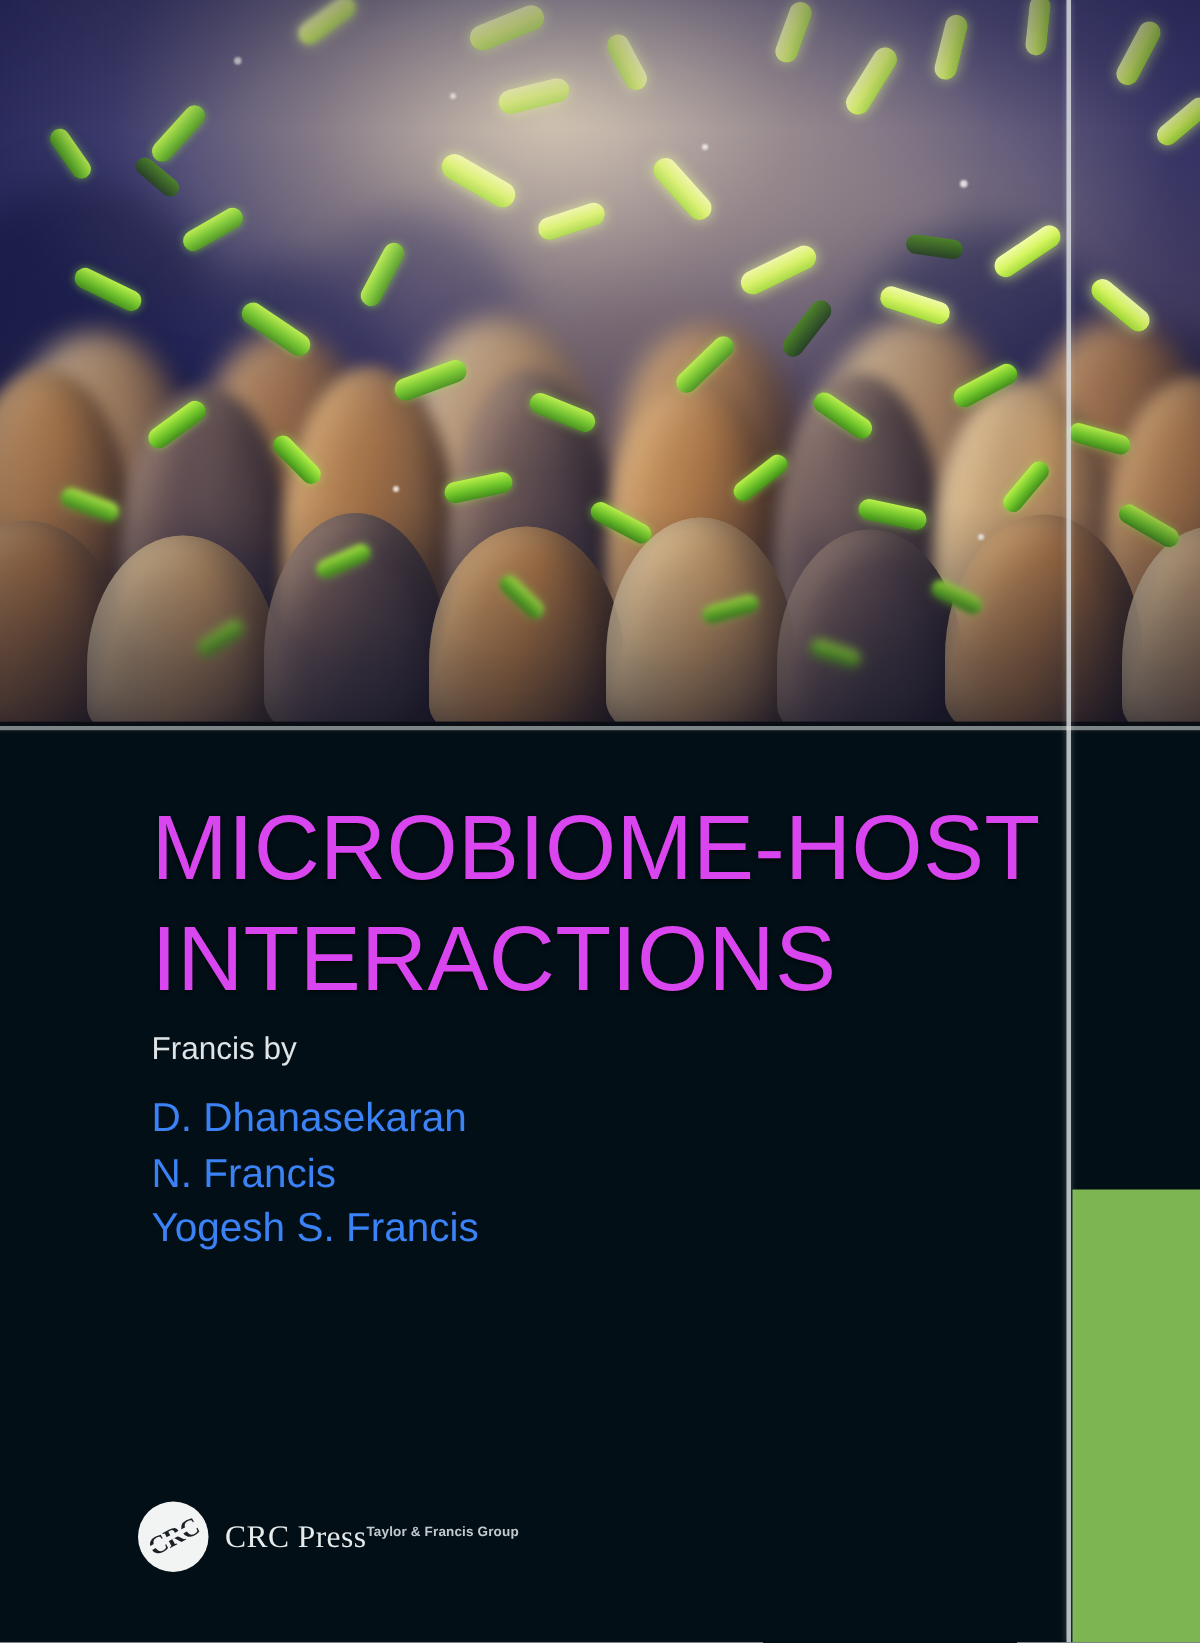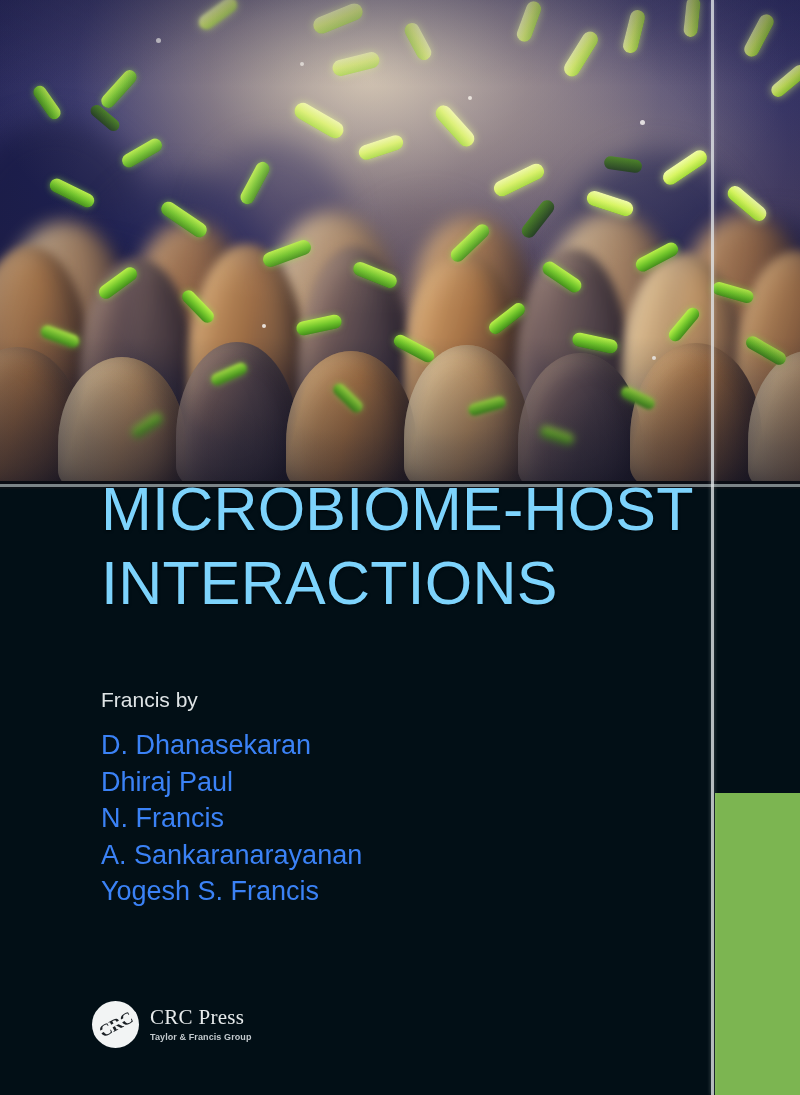--- a/index.html
+++ b/index.html
@@ -177,23 +177,23 @@
     top: 793px;
     width: 85px;
     height: 302px;
     background: #7cb551;
   }
 
   
   .title {
     position: absolute;
     left: 101px;
-    top: 472px;
+    top: 528px;
     width: 600px;
-    color: #7dd3fc;
+    color: #d946ef;
     font-size: 61px;
     line-height: 74px;
     letter-spacing: 0.2px;
     font-weight: 400;
     text-shadow: 0 1px 3px rgba(0,0,0,0.6);
   }
   .title-line { display: block; white-space: nowrap; }
 
   .edited-by {
     position: absolute;
@@ -248,21 +248,21 @@
   }
   .crc-mark .slash {
     position: absolute;
     left: 50%;
     top: 50%;
     width: 56px;
     height: 3px;
     background: #f2f4f4;
     transform: translate(-50%, -50%) rotate(-28deg) translateY(-1px);
   }
-  .pub-words { display: flex; flex-direction: column; }
+  .pub-words { display: flex; }
   .pub-name {
     color: #e7ebec;
     font-size: 21px;
     line-height: 23px;
     font-family: "Liberation Serif", serif;
     letter-spacing: 0.3px;
   }
   .pub-sub {
     color: #c3cace;
     font-size: 9px;
@@ -388,23 +388,21 @@
 
   <div class="title">
     <span class="title-line">MICROBIOME-HOST</span>
     <span class="title-line">INTERACTIONS</span>
   </div>
 
   <div class="edited-by">Francis by</div>
 
   <div class="editors">
     <span class="editor-line">D. Dhanasekaran</span>
-    <span class="editor-line">Dhiraj Paul</span>
     <span class="editor-line">N. Francis</span>
-    <span class="editor-line">A. Sankaranarayanan</span>
     <span class="editor-line">Yogesh S. Francis</span>
   </div>
 
   <div class="publisher">
     <div class="crc-mark">
       <span class="crc-text">CRC</span>
       <span class="slash"></span>
     </div>
     <div class="pub-words">
       <span class="pub-name">CRC Press</span>

